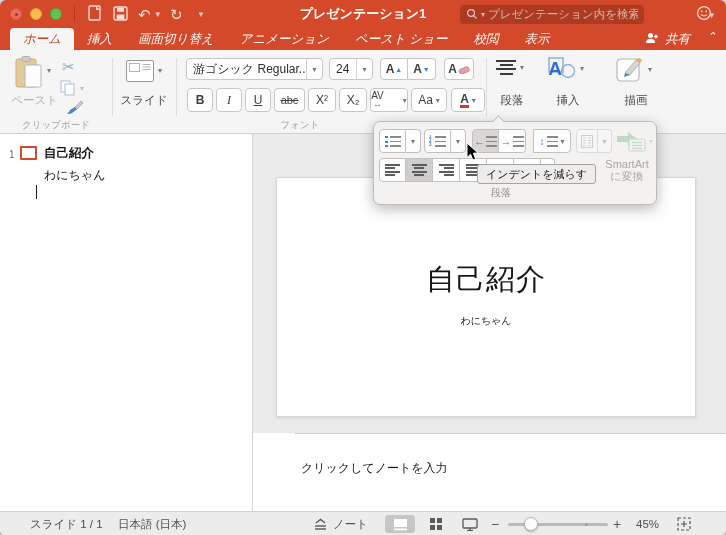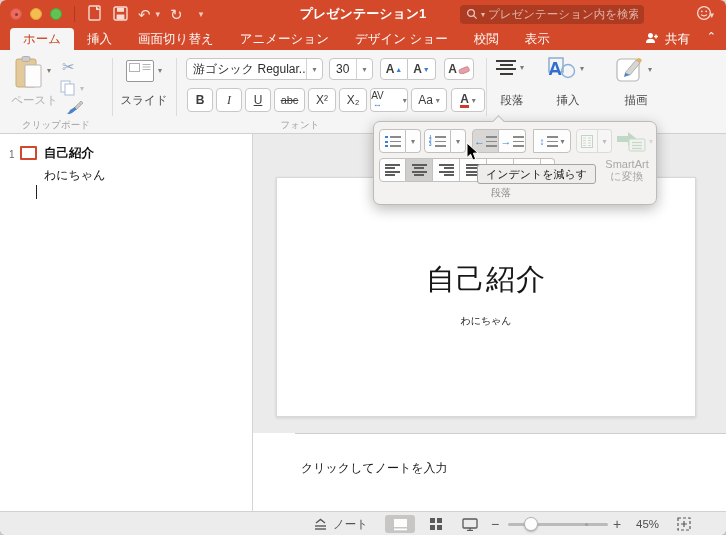--- a/index.html
+++ b/index.html
@@ -23,21 +23,21 @@
   .tb-caret { font-size:9px; color:#f2cfc4; margin-left:-5px; }
   .tb-title { position:absolute; left:0; right:0; top:0; height:28px; line-height:28px; text-align:center;
               color:#ffffff; font-size:13px; font-weight:bold; pointer-events:none; }
   .tb-search { position:absolute; left:460px; top:5px; width:184px; height:19px; border-radius:4px;
                background:rgba(0,0,0,.18); display:flex; align-items:center; padding:0 6px; gap:3px; }
   .tb-search .ph { color:rgba(255,255,255,.6); font-size:11.5px; white-space:nowrap; overflow:hidden; }
   .srch-caret { font-size:8px; color:rgba(255,255,255,.65); }
   .tb-smiley { position:absolute; right:12px; top:5px; display:flex; align-items:center; gap:2px; color:#f6dcd3; }
 
   
-  .tabbar { position:absolute; left:0; top:28px; width:726px; height:22px; background:#d3492a; }
+  .tabbar { position:absolute; left:0; top:28px; width:726px; height:22px; background:#d3492a;font-style:italic; }
   .tabs { position:absolute; left:10px; top:0; height:22px; display:flex; }
   .tab { height:22px; line-height:23px; padding:0 13px; color:rgba(255,255,255,.96); font-size:12.5px; cursor:default; }
   .tab.active { background:#f6f5f5; color:#c2421d; border-radius:4px 4px 0 0; }
   .share-group { position:absolute; right:36px; top:0; height:22px; display:flex; align-items:center; gap:5px; color:#fff; font-size:12.5px; }
   .collapse { position:absolute; right:10px; top:2px; color:#fff; font-size:11px; }
 
   
   .ribbon { position:absolute; left:0; top:50px; width:726px; height:84px; background:#f6f5f5; border-bottom:1px solid #d2d0cf; }
   .grp-sep { position:absolute; top:8px; height:58px; width:1px; background:#ddrgba; background:#dedcdb; }
   .grp-label { position:absolute; font-size:9.5px; color:#a5a3a1; text-align:center; }
@@ -187,21 +187,21 @@
       <span class="tb-caret">▾</span>
     </div>
   </div>
 
   <div class="tabbar">
     <div class="tabs">
       <div class="tab active">ホーム</div>
       <div class="tab">挿入</div>
       <div class="tab">画面切り替え</div>
       <div class="tab">アニメーション</div>
-      <div class="tab">デザイン ショー</div>
+      <div class="tab">ペースト ショー</div>
       <div class="tab">校閲</div>
       <div class="tab">表示</div>
     </div>
     <div class="share-group">
       <span>
         <svg width="15" height="12" viewBox="0 0 15 12">
             <circle cx="5.5" cy="3.4" r="2.5" fill="#fff"></circle>
             <path d="M1 11 Q1 6.8 5.5 6.8 Q10 6.8 10 11 Z" fill="#fff"></path>
             <path d="M11 2.5 v4 M9 4.5 h4" stroke="#fff" stroke-width="1.4"></path>
           </svg>
@@ -252,21 +252,21 @@
     <div class="btn-label" style="left:118px;top:43px;width:52px;">スライド</div>
     <div class="grp-sep" style="left:176px;"></div>
 
     <div class="combo" style="left:186px;top:8px;width:137px;height:22px;">
       <span class="cv">游ゴシック Regular...</span>
       <span class="cc">
           <span class="caret">▾</span>
         </span>
     </div>
     <div class="combo" style="left:329px;top:8px;width:44px;height:22px;">
-      <span class="cv">30</span>
+      <span class="cv">24</span>
       <span class="cc">
           <span class="caret">▾</span>
         </span>
     </div>
     <div class="pair" style="left:380px;top:8px;">
       <span class="rcell" style="width:28px;height:22px;">
         <b>A</b>
           <span class="blue" style="font-size:7px;margin-left:1px;">▲</span>
       </span>
       <span class="rcell" style="width:28px;height:22px;">
@@ -358,20 +358,22 @@
       <div class="slide-title">自己紹介</div>
       <div class="slide-sub">わにちゃん</div>
     </div>
   </div>
 
   <div class="notes">
     <div class="notes-text">クリックしてノートを入力</div>
   </div>
 
   <div class="statusbar">
+    <div class="sb-txt" style="left:30px;">スライド 1 / 1</div>
+    <div class="sb-txt" style="left:118px;">日本語 (日本)</div>
     <div class="abs" style="left:313px;top:0;height:24px;display:flex;align-items:center;gap:5px;">
       <svg width="15" height="12" viewBox="0 0 15 12">
         <path d="M3 5 L7.5 1.5 L12 5" fill="none" stroke="#5a5958" stroke-width="1.4"></path>
         <line x1="2" y1="8" x2="13" y2="8" stroke="#5a5958" stroke-width="1.4"></line>
         <line x1="2" y1="11" x2="13" y2="11" stroke="#5a5958" stroke-width="1.4"></line>
       </svg>
       <span class="sb-txt" style="position:static;">ノート</span>
     </div>
     <div class="sb-viewbtn sel" style="left:385px;">
       <svg width="15" height="13" viewBox="0 0 15 13">

